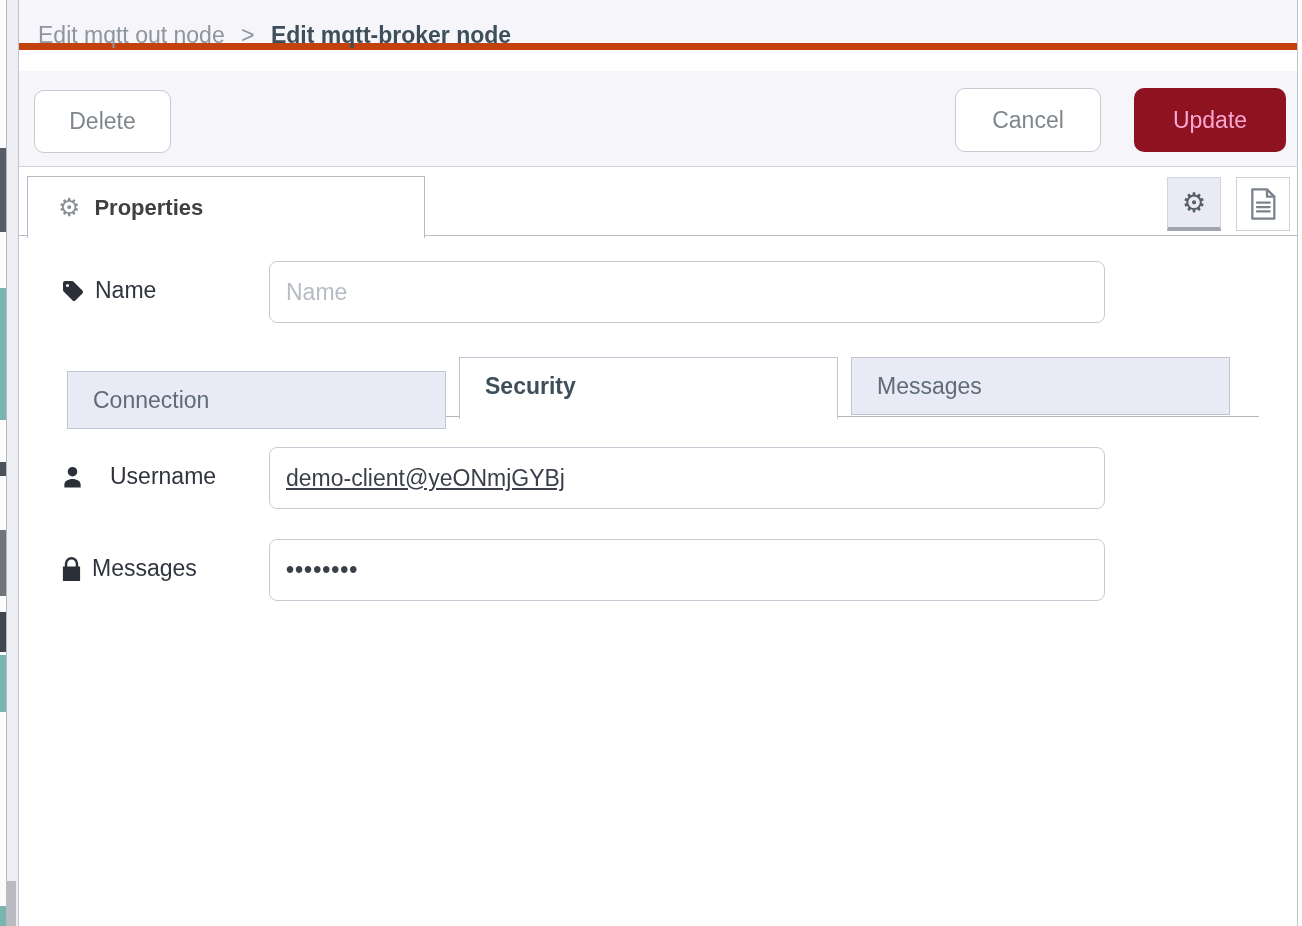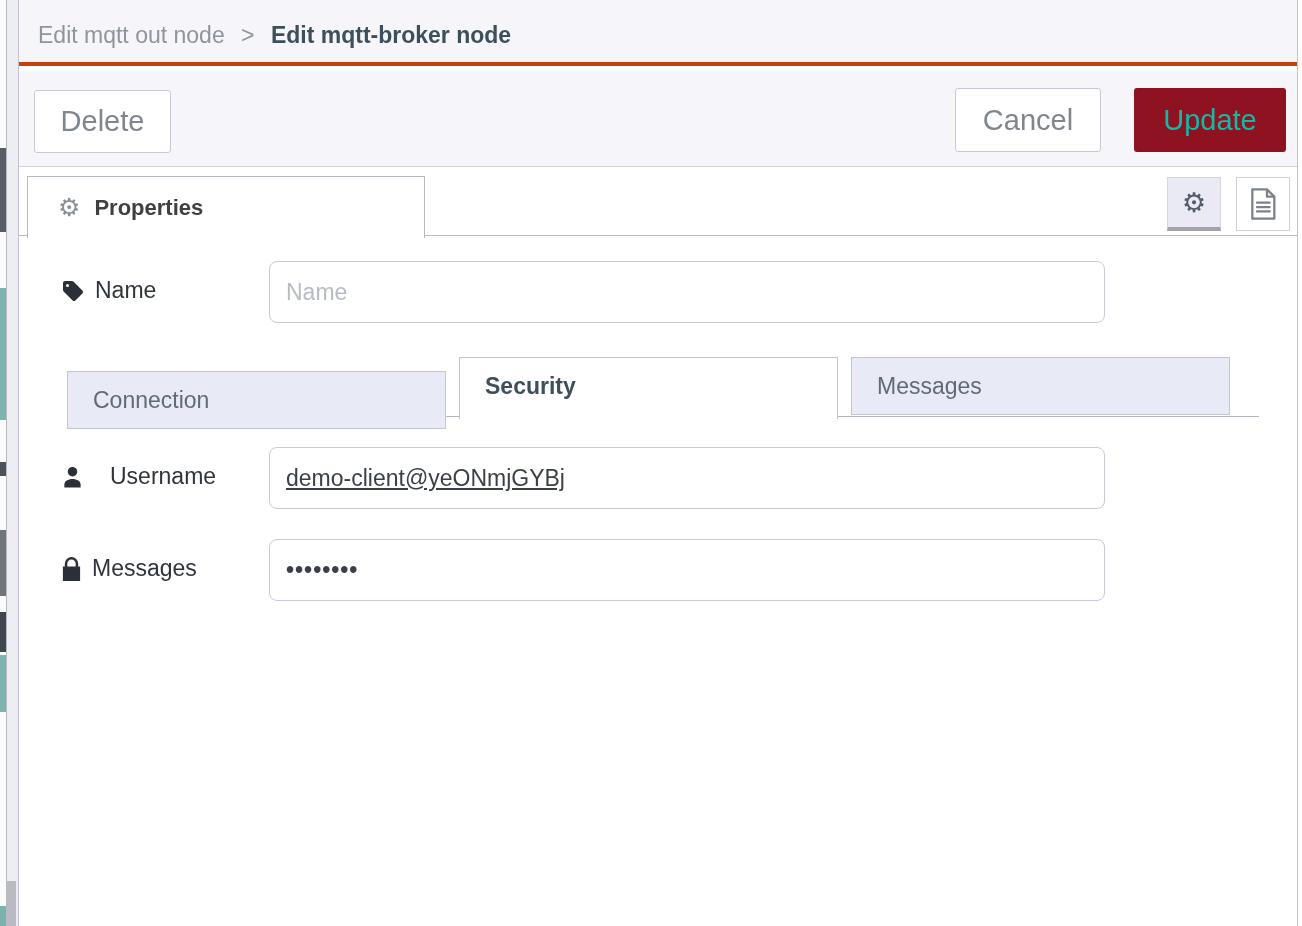--- a/index.html
+++ b/index.html
@@ -18,41 +18,41 @@
   .ws-scrollthumb { position:absolute; left:7px; top:881px; width:9px; height:45px; background:#b9bac2; }
 
   
   .tray {
     position:absolute; left:18px; top:0; width:1280px; height:926px;
     background:#ffffff;
     border-left:1px solid #c2c3cd; border-right:1px solid #c2c3cd;
   }
 
   .tray-header {
-    position:absolute; left:0; top:0; right:0; height:66px;
-    background:#f5f5fa; border-bottom:4px solid #c2410c;
+    position:absolute; left:0; top:0; right:0; height:50px;
+    background:#f5f5fa; border-bottom:7px solid #c2410c;
   }
   .breadcrumb { position:absolute; left:19px; top:0; height:70px; line-height:70px; font-size:23px; white-space:nowrap; }
   .breadcrumb .bc-parent { color:#8f959c; cursor:pointer; }
   .breadcrumb .bc-sep { color:#8f959c; margin:0 10px; }
   .breadcrumb .bc-current { color:#3d4f5a; font-weight:bold; }
 
   .tray-toolbar {
     position:absolute; left:0; top:71px; right:0; height:96px;
     background:#f5f5fa; border-bottom:1px solid #d2d3dd;
   }
   .btn {
-    position:absolute; font-size:29px; text-align:center;
-    border-radius:3px; cursor:pointer; border:1px solid #c8c9d3;
+    position:absolute; font-size:23px; text-align:center;
+    border-radius:10px; cursor:pointer; border:1px solid #c8c9d3;
     background:#ffffff; color:#7f868e;
     display:flex; align-items:center; justify-content:center;
   }
   .btn-delete { left:15px; top:19px; width:137px; height:63px; }
   .btn-cancel { right:196px; top:17px; width:146px; height:64px; }
-  .btn-update { right:11px; top:17px; width:152px; height:64px; border:none; color:#14b8a6; }
+  .btn-update { right:11px; top:17px; width:152px; height:64px; border:none; color:#f9a8d4; }
 
   
   .tabrow {
     position:absolute; left:0; top:168px; right:0; height:68px;
     background:#ffffff; border-bottom:1px solid #babbc5;
   }
   .tab-properties {
     position:absolute; left:8px; top:8px; width:398px; height:62px;
     background:#ffffff; border:1px solid #b7b8c2; border-bottom:none;
     z-index:2; display:flex; align-items:center; cursor:pointer;

